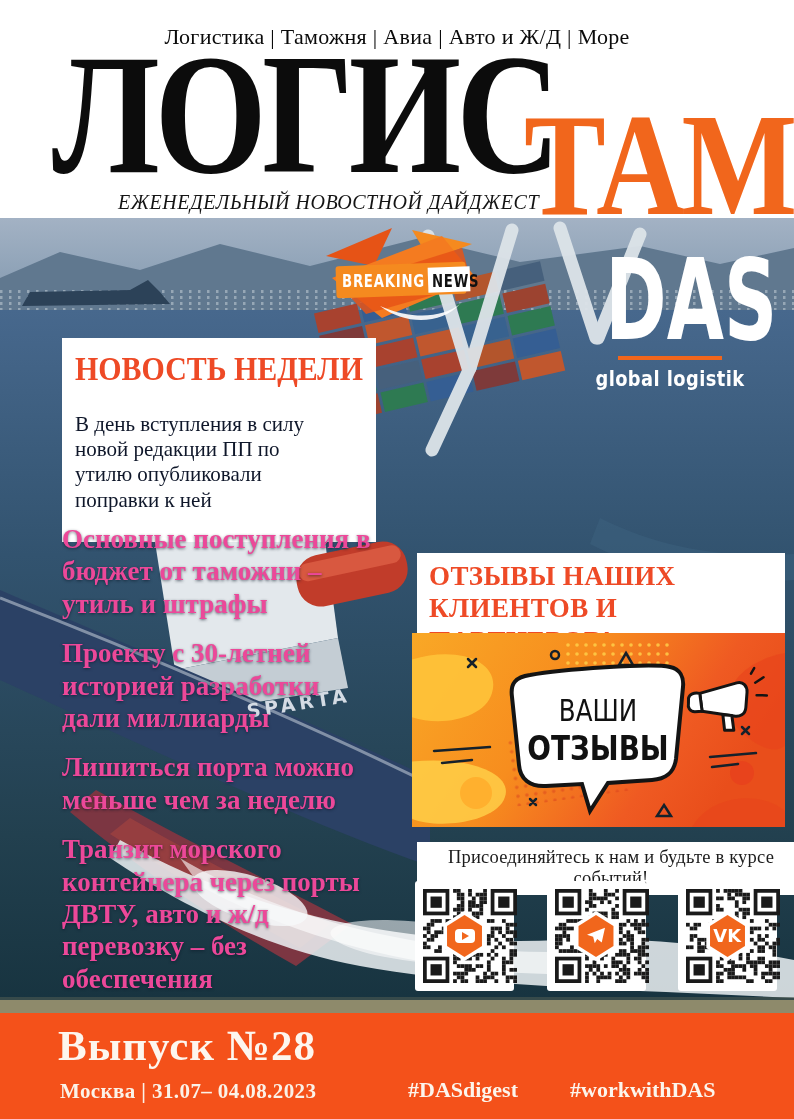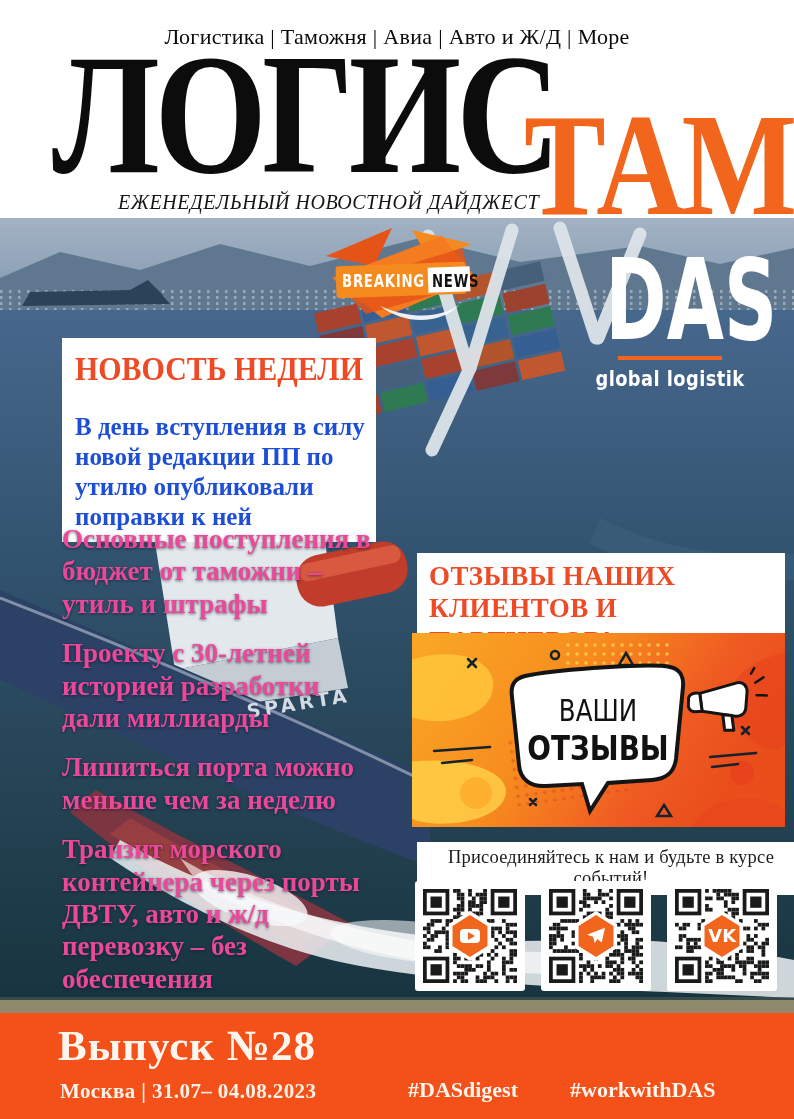--- a/index.html
+++ b/index.html
@@ -29,38 +29,38 @@
        font-family:"DejaVu Sans",sans-serif;z-index:2;}
   .das-name{font-size:112px;font-weight:bold;line-height:.93;transform:scaleX(.66);
             transform-origin:center top;letter-spacing:0;}
   .das-rule{width:104px;height:4px;background:var(--accent);margin:4px auto 7px;}
   .das-tag{font-size:21px;font-weight:bold;letter-spacing:.5px;transform:scaleX(.85);transform-origin:center top;}
 
   .featured{position:absolute;left:62px;top:84px;width:314px;height:204px;background:#fff;
             padding:12px 6px 0 13px;box-sizing:border-box;z-index:2;margin-top:36px;}
   .featured h2{font-size:34px;color:var(--title-red);margin:0 0 24px 0;font-weight:bold;
                transform:scaleX(.88);transform-origin:left;white-space:nowrap;}
-  .featured p{font-size:25px;font-weight:bold;line-height:1.2;color:#1d4ed8;margin:0;white-space:pre-line;}
+  .featured p{font-size:21px;font-weight:normal;line-height:1.2;color:#0f172a;margin:0;white-space:pre-line;}
 
   .headlines{position:absolute;left:62px;top:305px;width:350px;list-style:none;margin:0;padding:0;z-index:2;}
   .headlines li{font-size:27px;font-weight:bold;line-height:1.2;color:#ec4899;white-space:pre-line;
                 margin-bottom:17px;text-shadow:0 1px 3px rgba(8,22,36,.6);}
 
   .reviews-title{position:absolute;left:417px;top:335px;width:368px;background:#fff;
                  padding:7px 12px;box-sizing:border-box;font-size:27px;font-weight:bold;
                  color:var(--title-red);line-height:1.2;white-space:pre-line;letter-spacing:.4px;z-index:2;}
 
   .banner{position:absolute;left:412px;top:415px;width:373px;height:194px;z-index:2;}
   .banner svg{display:block;width:100%;height:100%;}
 
   .join{position:absolute;left:417px;top:624px;width:358px;background:#fff;text-align:center;
         font-size:18.5px;color:#1c1c1c;padding:5px 15px 6px;letter-spacing:.2px;z-index:2;}
 
   .qr-row{position:absolute;left:415px;top:663px;width:362px;display:flex;justify-content:space-between;z-index:2;}
-  .qr-tile{width:110px;height:110px;background:#fff;border-radius:3px;position:relative;
+  .qr-tile{width:99px;height:110px;background:#fff;border-radius:3px;position:relative;
            padding:8px;box-sizing:border-box;}
   .qr-pattern{width:94px;height:94px;display:block;}
   .qr-rim{position:absolute;left:50%;top:50%;width:46px;height:50px;transform:translate(-50%,-50%);
           background:#fff;clip-path:polygon(50% 0,96% 26%,96% 74%,50% 100%,4% 74%,4% 26%);
           display:flex;align-items:center;justify-content:center;}
   .qr-badge{width:38px;height:42px;background:var(--accent);
             clip-path:polygon(50% 0,96% 26%,96% 74%,50% 100%,4% 74%,4% 26%);
             display:flex;align-items:center;justify-content:center;}
   .yt-body{width:20px;height:14px;background:#fff;border-radius:4px;display:flex;
            align-items:center;justify-content:center;}

